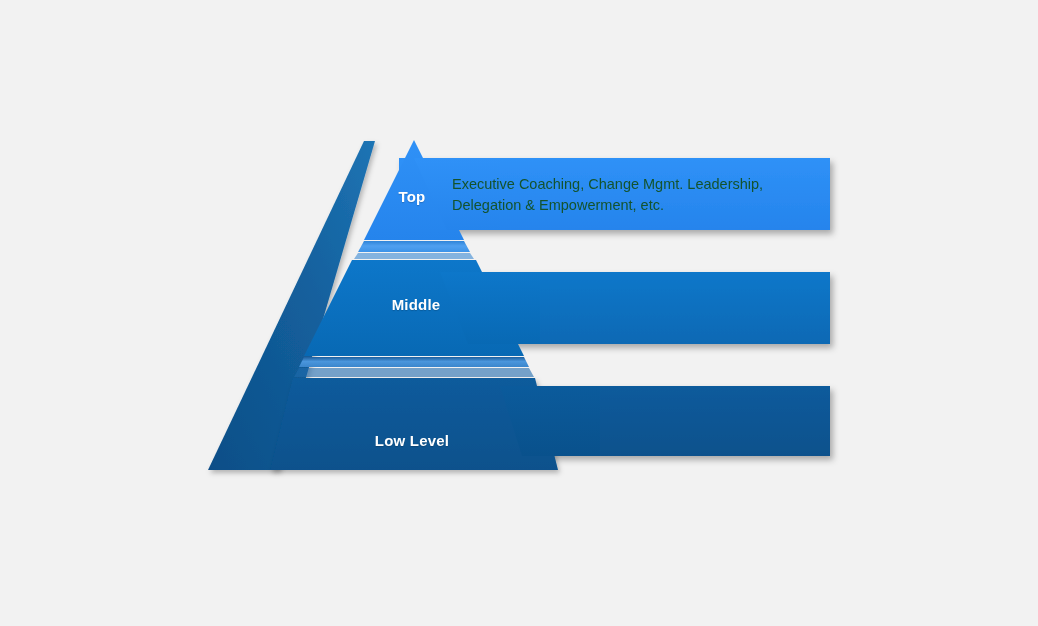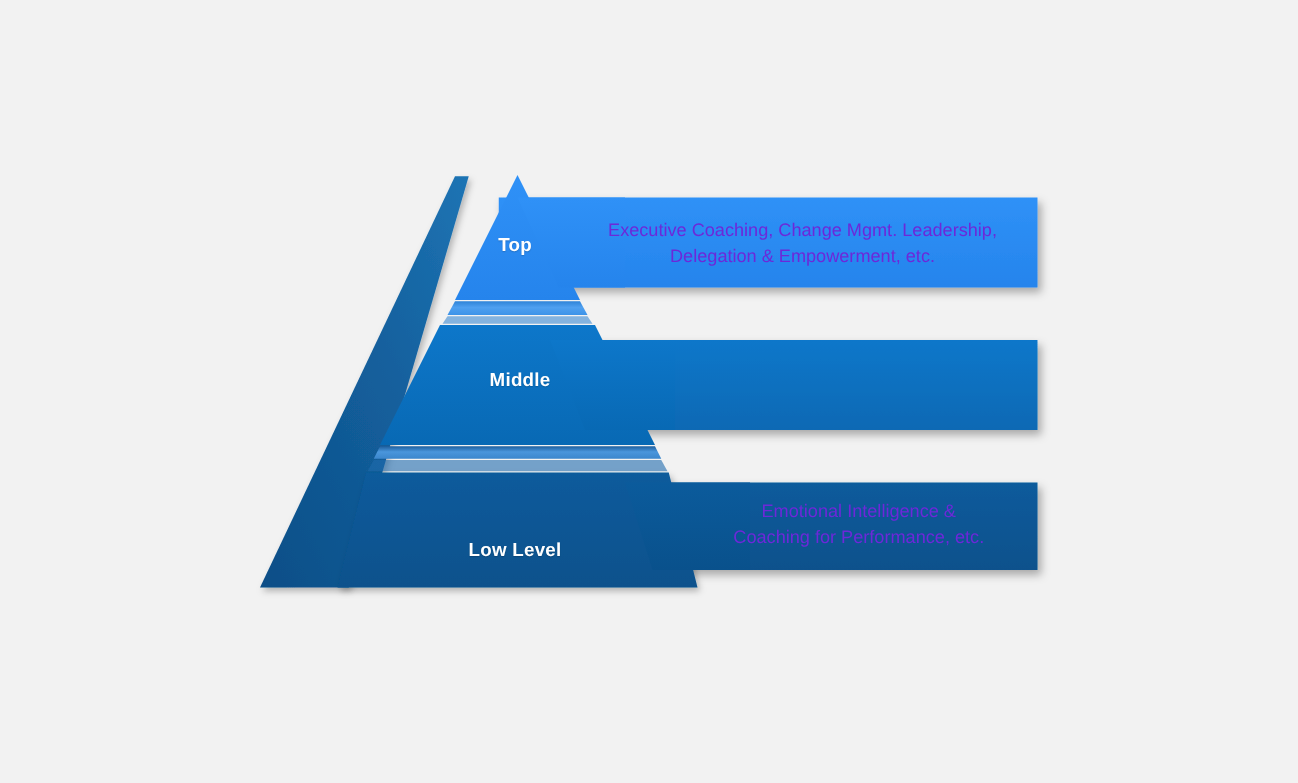--- a/index.html
+++ b/index.html
@@ -32,24 +32,23 @@
     font-size: 15px;
     letter-spacing: 0.2px;
     text-align: center;
     white-space: nowrap;
     transform: translate(-50%, -50%);
     text-shadow: 0 1px 1px rgba(0,0,0,0.18);
     pointer-events: none;
   }
   .banner-text {
     position: absolute;
-    color: #6d28d9;
+    color: #14532d;
     font-size: 14.5px;
     line-height: 1.42;
-    text-align: center;
     white-space: pre-line;
     transform: translate(-50%, -50%);
     pointer-events: none;
   }
 </style>
 </head>
 <body>
 
 <div id="stage">
 
@@ -143,16 +142,14 @@
   <div class="tier-label" style="left:412px; top:196px;">Top</div>
 
   <div class="tier-label" style="left:416px; top:304px;">Middle</div>
 
   <div class="tier-label" style="left:412px; top:440px;">Low Level</div>
 
   <div class="banner-text" style="left:642px; top:195px; width:380px;">Executive Coaching, Change Mgmt. Leadership,
 Delegation &amp; Empowerment, etc.</div>
 
 
-  <div class="banner-text" style="left:687px; top:420px; width:290px;">Emotional Intelligence &amp;
-Coaching for Performance, etc.</div>
 
 </div>
 
 </body></html>

